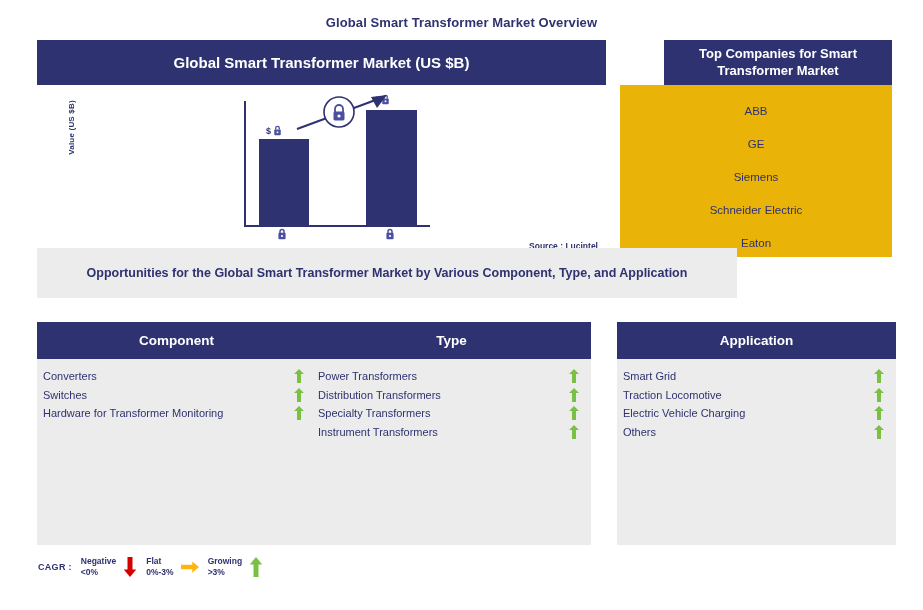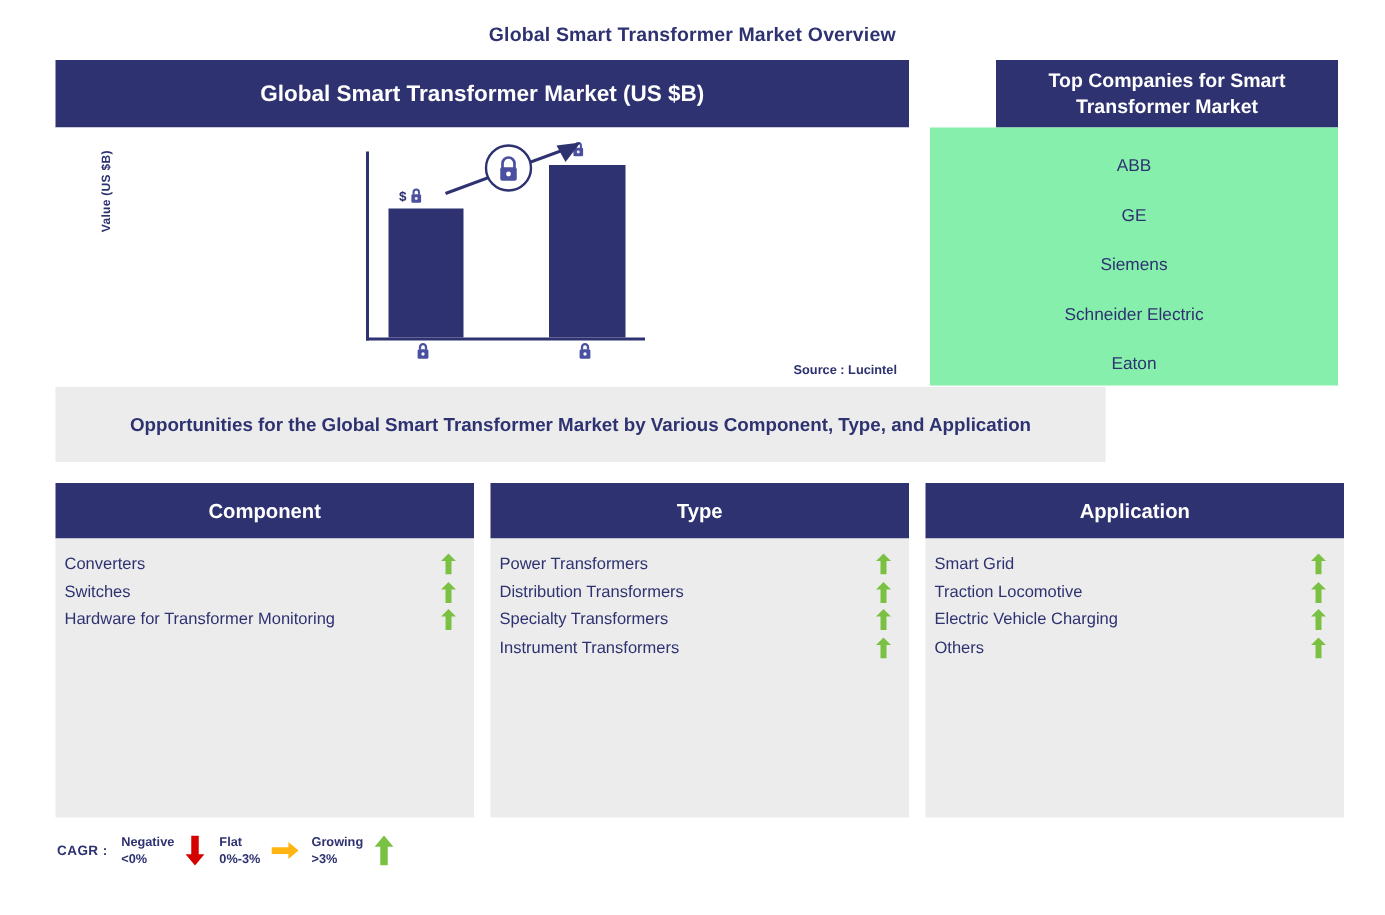--- a/index.html
+++ b/index.html
@@ -155,37 +155,37 @@
     display: flex;
     align-items: center;
     justify-content: center;
     text-align: center;
     line-height: 1.25;
     padding: 0 14px;
     margin-left: 44px;
   }
   .companies-body {
     height: 172px;
-    background: #86efac;
+    background: #eab308;
     padding-top: 9px;
   }
   .company-row {
     height: 33px;
     display: flex;
     align-items: center;
     justify-content: center;
     font-size: 11.5px;
     color: #2e3270;
   }
 
   
   .opp-banner {
     position: absolute;
     left: 37px;
-    top: 258px;
+    top: 248px;
     width: 700px;
     height: 50px;
     background: #ececec;
     display: flex;
     align-items: center;
     justify-content: center;
   }
   .opp-banner-text {
     font-size: 12.5px;
     font-weight: bold;
@@ -193,21 +193,21 @@
   }
 
   
   .cat-col {
     position: absolute;
     top: 322px;
     width: 279px;
     height: 223px;
   }
   .cat-col-0 { left: 37px; }
-  .cat-col-1 { left: 327px; }
+  .cat-col-1 { left: 312px; }
   .cat-col-2 { left: 617px; }
 
   .cat-header {
     height: 37px;
     background: #2e3270;
     color: #ffffff;
     font-size: 13.5px;
     font-weight: bold;
     display: flex;
     align-items: center;

